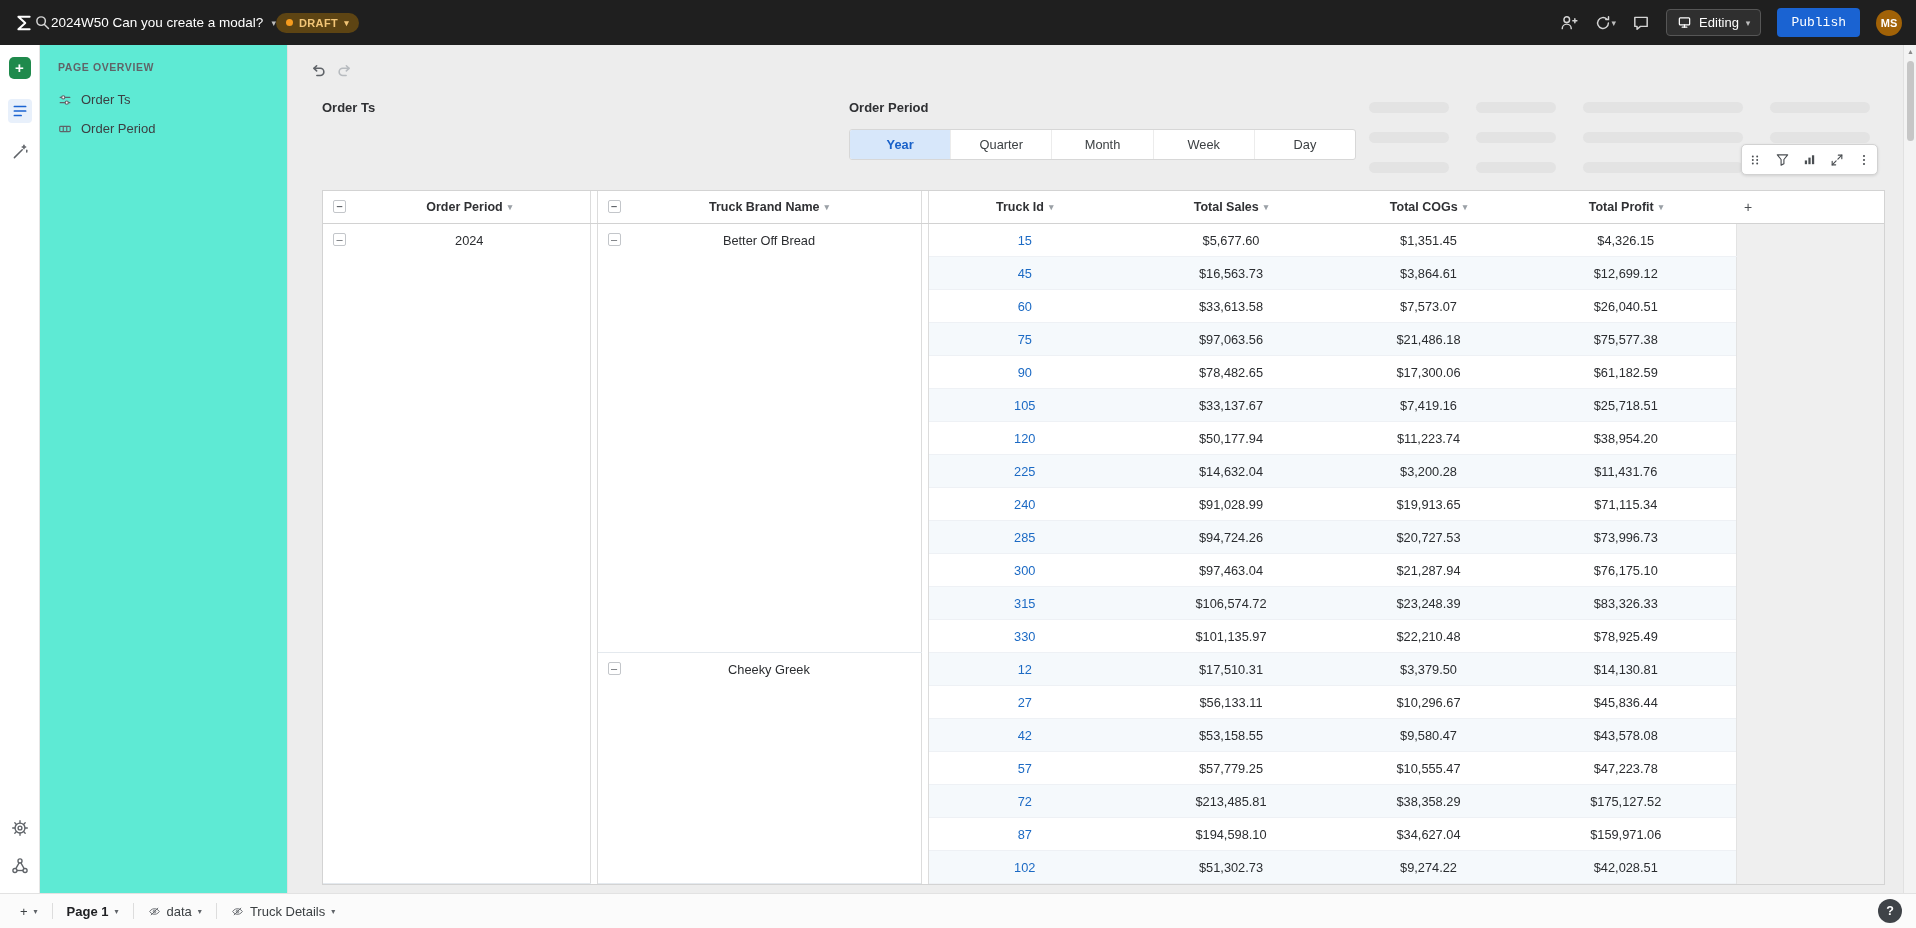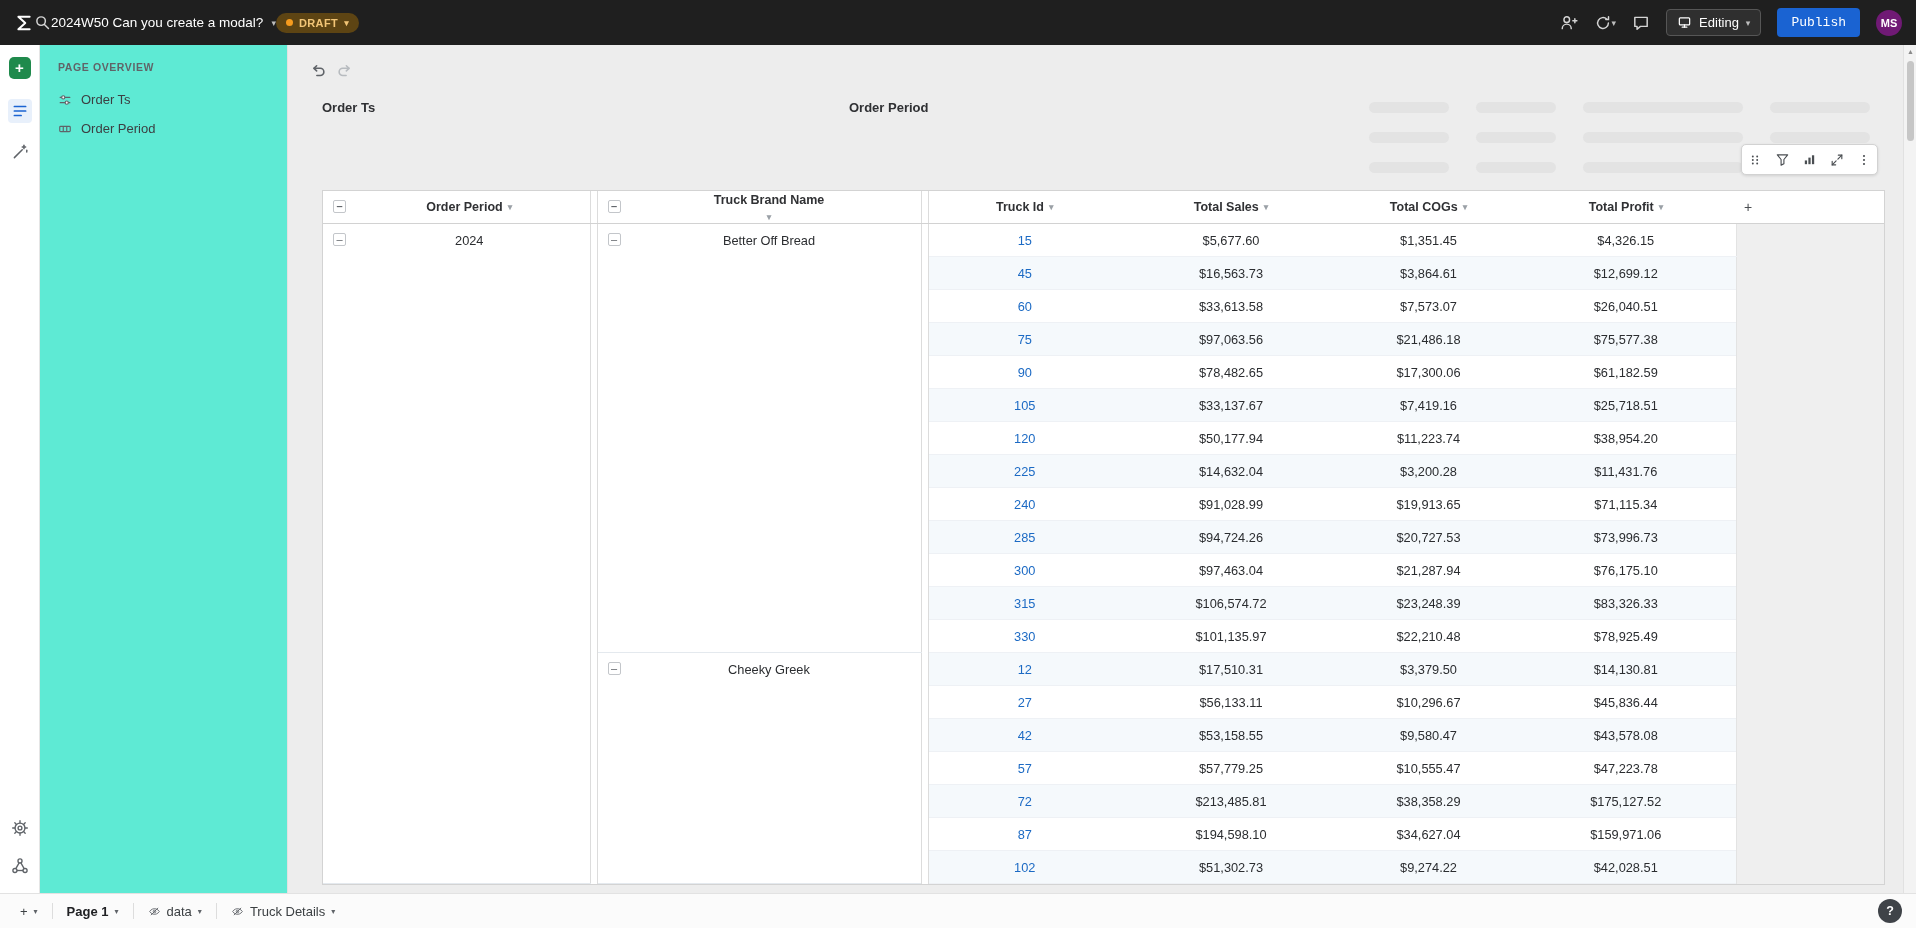--- a/index.html
+++ b/index.html
@@ -10,21 +10,21 @@
   .tb-left { display:flex; align-items:center; }
   .tb-right { margin-left:auto; display:flex; align-items:center; gap:16px; }
   .tb-title { display:flex; align-items:center; gap:8px; font-size:13.5px; color:#fff; cursor:pointer; }
   .cr { font-size:9px; color:#bdbdbd; }
   .draft { display:flex; align-items:center; gap:6px; background:#5d4413; color:#f2c577; font-size:11px; font-weight:bold; letter-spacing:.4px; padding:4px 10px; border-radius:11px; cursor:pointer; }
   .draft .dot { width:7px; height:7px; border-radius:50%; background:#f59b1e; }
   .draft .cr { color:#f2c577; }
   .tbicon { color:#d5d5d5; display:flex; align-items:center; cursor:pointer; }
   .editing-btn { display:flex; align-items:center; gap:7px; background:#2f2f2f; border:1px solid #565656; border-radius:4px; padding:5px 10px; font-size:13px; color:#fff; cursor:pointer; }
   .publish-btn { background:#1a63d2; color:#fff; font-size:13px; border:none; border-radius:4px; padding:7px 14px; cursor:pointer; font-family:Liberation Mono, monospace; }
-  .avatar { width:26px; height:26px; border-radius:50%; background:#701a75; color:#fff; font-size:11px; font-weight:bold; display:flex; align-items:center; justify-content:center; cursor:pointer; }
+  .avatar { width:26px; height:26px; border-radius:50%; background:#a16207; color:#fff; font-size:11px; font-weight:bold; display:flex; align-items:center; justify-content:center; cursor:pointer; }
 
   
   .rail { position:absolute; left:0; top:45px; bottom:35px; width:40px; background:#fff; border-right:1px solid #e5e5e5; display:flex; flex-direction:column; align-items:center; padding:12px 0 18px; gap:20px; z-index:10; }
   .rail-add { width:22px; height:22px; border-radius:5px; background:#1f8a4c; color:#fff; font-size:15px; line-height:21px; text-align:center; font-weight:bold; cursor:pointer; }
   .rail-icon { color:#5f6368; display:flex; cursor:pointer; }
   .rail-icon.selected { color:#1a63d2; background:#e8f0fb; border-radius:4px; padding:3px; }
   .rail-spacer { flex:1; }
 
   
   .panel { position:absolute; left:40px; top:45px; bottom:35px; width:248px; background:#5eead4; border-right:1px solid #e2e2e2; padding-top:16px; z-index:9; }
@@ -49,21 +49,21 @@
   .skbar { height:11px; border-radius:5.5px; background:#e3e3e3; }
   .floattb { position:absolute; left:1453px; top:99px; width:137px; height:31px; background:#fff; border:1px solid #d2d2d2; border-radius:5px; box-shadow:0 1px 3px rgba(0,0,0,.12); display:flex; align-items:center; justify-content:space-around; z-index:6; color:#4a4e52; }
   .floattb span { display:flex; cursor:pointer; }
 
   
   .card { position:absolute; left:34px; top:145px; width:1563px; background:#fff; border:1px solid #d3d3d3; }
   table { border-collapse:collapse; table-layout:fixed; width:1561px; font-size:12.8px; color:#2b2d30; }
   th { height:32px; font-weight:bold; font-size:12.5px; color:#303134; border-bottom:1px solid #d2d2d2; position:relative; padding:0; cursor:pointer; }
   .hwrap { display:flex; align-items:center; justify-content:center; gap:5px; height:32px; }
   .gh1 .hwrap { padding-left:26px; }
-  .gh2 .hwrap { padding-left:20px;flex-direction:column; }
+  .gh2 .hwrap { padding-left:20px; }
   .hcaret { color:#9aa0a6; font-size:9px; }
   td { height:33px; padding:0; text-align:center; }
   .sep { border-left:1px solid #dcdcdc; border-right:1px solid #dcdcdc; background:#fff; }
   .idcell, .money { border-bottom:1px solid #eef1f5; background:#fff; }
   tr.alt .idcell, tr.alt .money { background:#f5f9fc; }
   .idlink { color:#1c6ac4; cursor:pointer; }
   .gcell { vertical-align:top; background:#fff; position:relative; border-bottom:1px solid #e4e9ee; }
   .gval { margin-top:9px; text-align:center; padding-left:26px; }
   .bval { padding-left:20px; }
   .minus { position:absolute; left:10px; top:9px; width:13px; height:13px; line-height:11px; font-size:11px; color:#5f6368; border:1px solid #c3c6ca; border-radius:2px; background:#fff; text-align:center; cursor:pointer; }
@@ -227,20 +227,27 @@
   <span class="redo">
     <svg width="18" height="18" viewBox="0 0 16 16" stroke="currentColor" stroke-width="1.4" fill="none" stroke-linecap="round" stroke-linejoin="round">
         <path d="M11.5 6.5H6a3.2 3.2 0 0 0 0 6.4H9"></path>
         <path d="M9.2 4.2l2.4 2.3-2.4 2.3"></path>
       </svg>
   </span>
 
   <span class="ctl-label" style="left:34px; top:55px;">Order Ts</span>
 
   <span class="ctl-label" style="left:561px; top:55px;">Order Period</span>
+  <div class="segmented">
+      <div class="seg sel">Year</div>
+      <div class="seg">Quarter</div>
+      <div class="seg">Month</div>
+      <div class="seg">Week</div>
+      <div class="seg">Day</div>
+    </div>
 
   <div class="skeleton">
       <div class="skrow">
         <div class="skbar" style="width: 80px;"></div>
         <div class="skbar" style="width: 80px;"></div>
         <div class="skbar" style="width: 160px;"></div>
         <div class="skbar" style="width: 100px;"></div>
       </div>
       <div class="skrow">
         <div class="skbar" style="width: 80px;"></div>

